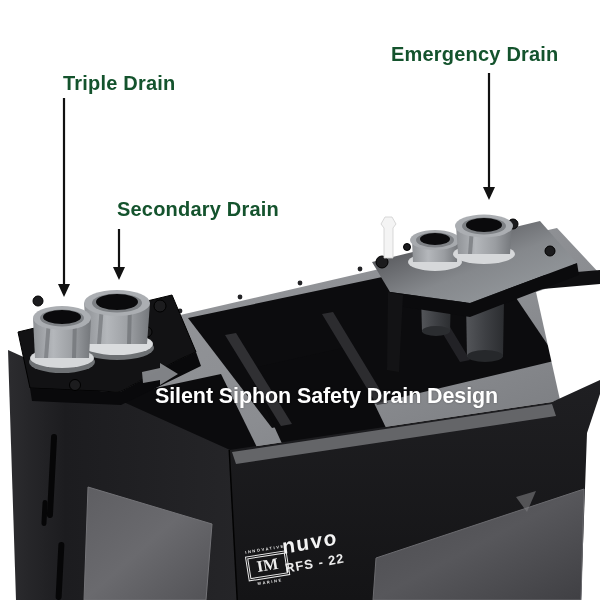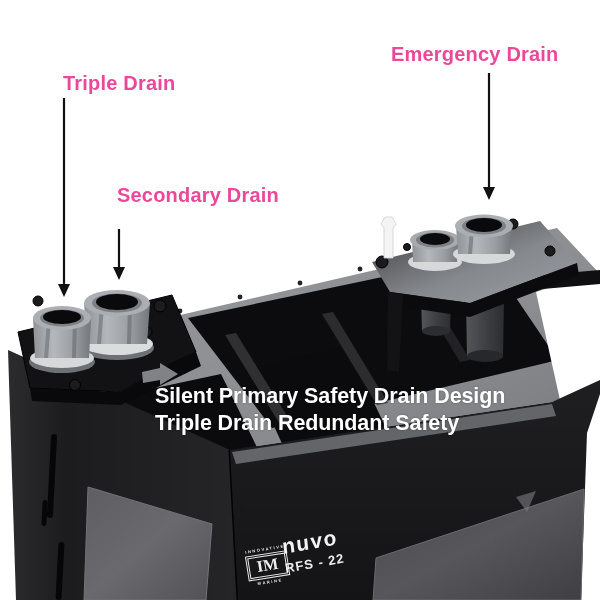--- a/index.html
+++ b/index.html
@@ -2,21 +2,21 @@
 <html><head>
 <meta charset="utf-8">
 <style>
   html,body{margin:0;padding:0;}
   .stage{
     position:relative;width:600px;height:600px;background:#ffffff;overflow:hidden;
     font-family:"Liberation Sans",sans-serif;
   }
   .stage svg{position:absolute;left:0;top:0;}
   .lbl{
-    position:absolute;font-weight:700;font-size:20px;color:#ec4899;
+    position:absolute;font-weight:700;font-size:20px;color:#14532d;
     letter-spacing:.2px;white-space:nowrap;
   }
   .caption{
     position:absolute;left:155px;top:383px;font-weight:700;font-size:21.5px;
     color:#ffffff;line-height:27px;letter-spacing:-.1px;white-space:nowrap;
     text-shadow:0 0 2px rgba(0,0,0,.35);
   }
   
   .brand-badge{
     position:absolute;left:243px;top:551px;width:44px;text-align:center;
@@ -206,27 +206,26 @@
       </g>
       <g>
         <line x1="489" y1="73" x2="489" y2="189"></line>
         <polygon points="483,187 495,187 489,200" stroke="none"></polygon>
       </g>
     </g>
   </svg>
 
   <div class="lbl" style="left:63px;top:72px">Triple Drain</div>
 
-  <div class="lbl" style="left:117px;top:184px">Secondary Drain</div>
+  <div class="lbl" style="left:117px;top:198px">Secondary Drain</div>
 
   <div class="lbl" style="left:391px;top:43px">Emergency Drain</div>
 
   <div class="caption">
-    <div>Silent Primary Safety Drain Design</div>
-    <div>Triple Drain Redundant Safety</div>
+    <div>Silent Siphon Safety Drain Design</div>
   </div>
 
   <div class="brand-badge">
     <div class="badge-top">INNOVATIVE</div>
     <div class="badge-box">
       <div class="badge-box-inner">IM</div>
     </div>
     <div class="badge-bottom">MARINE</div>
   </div>
 

